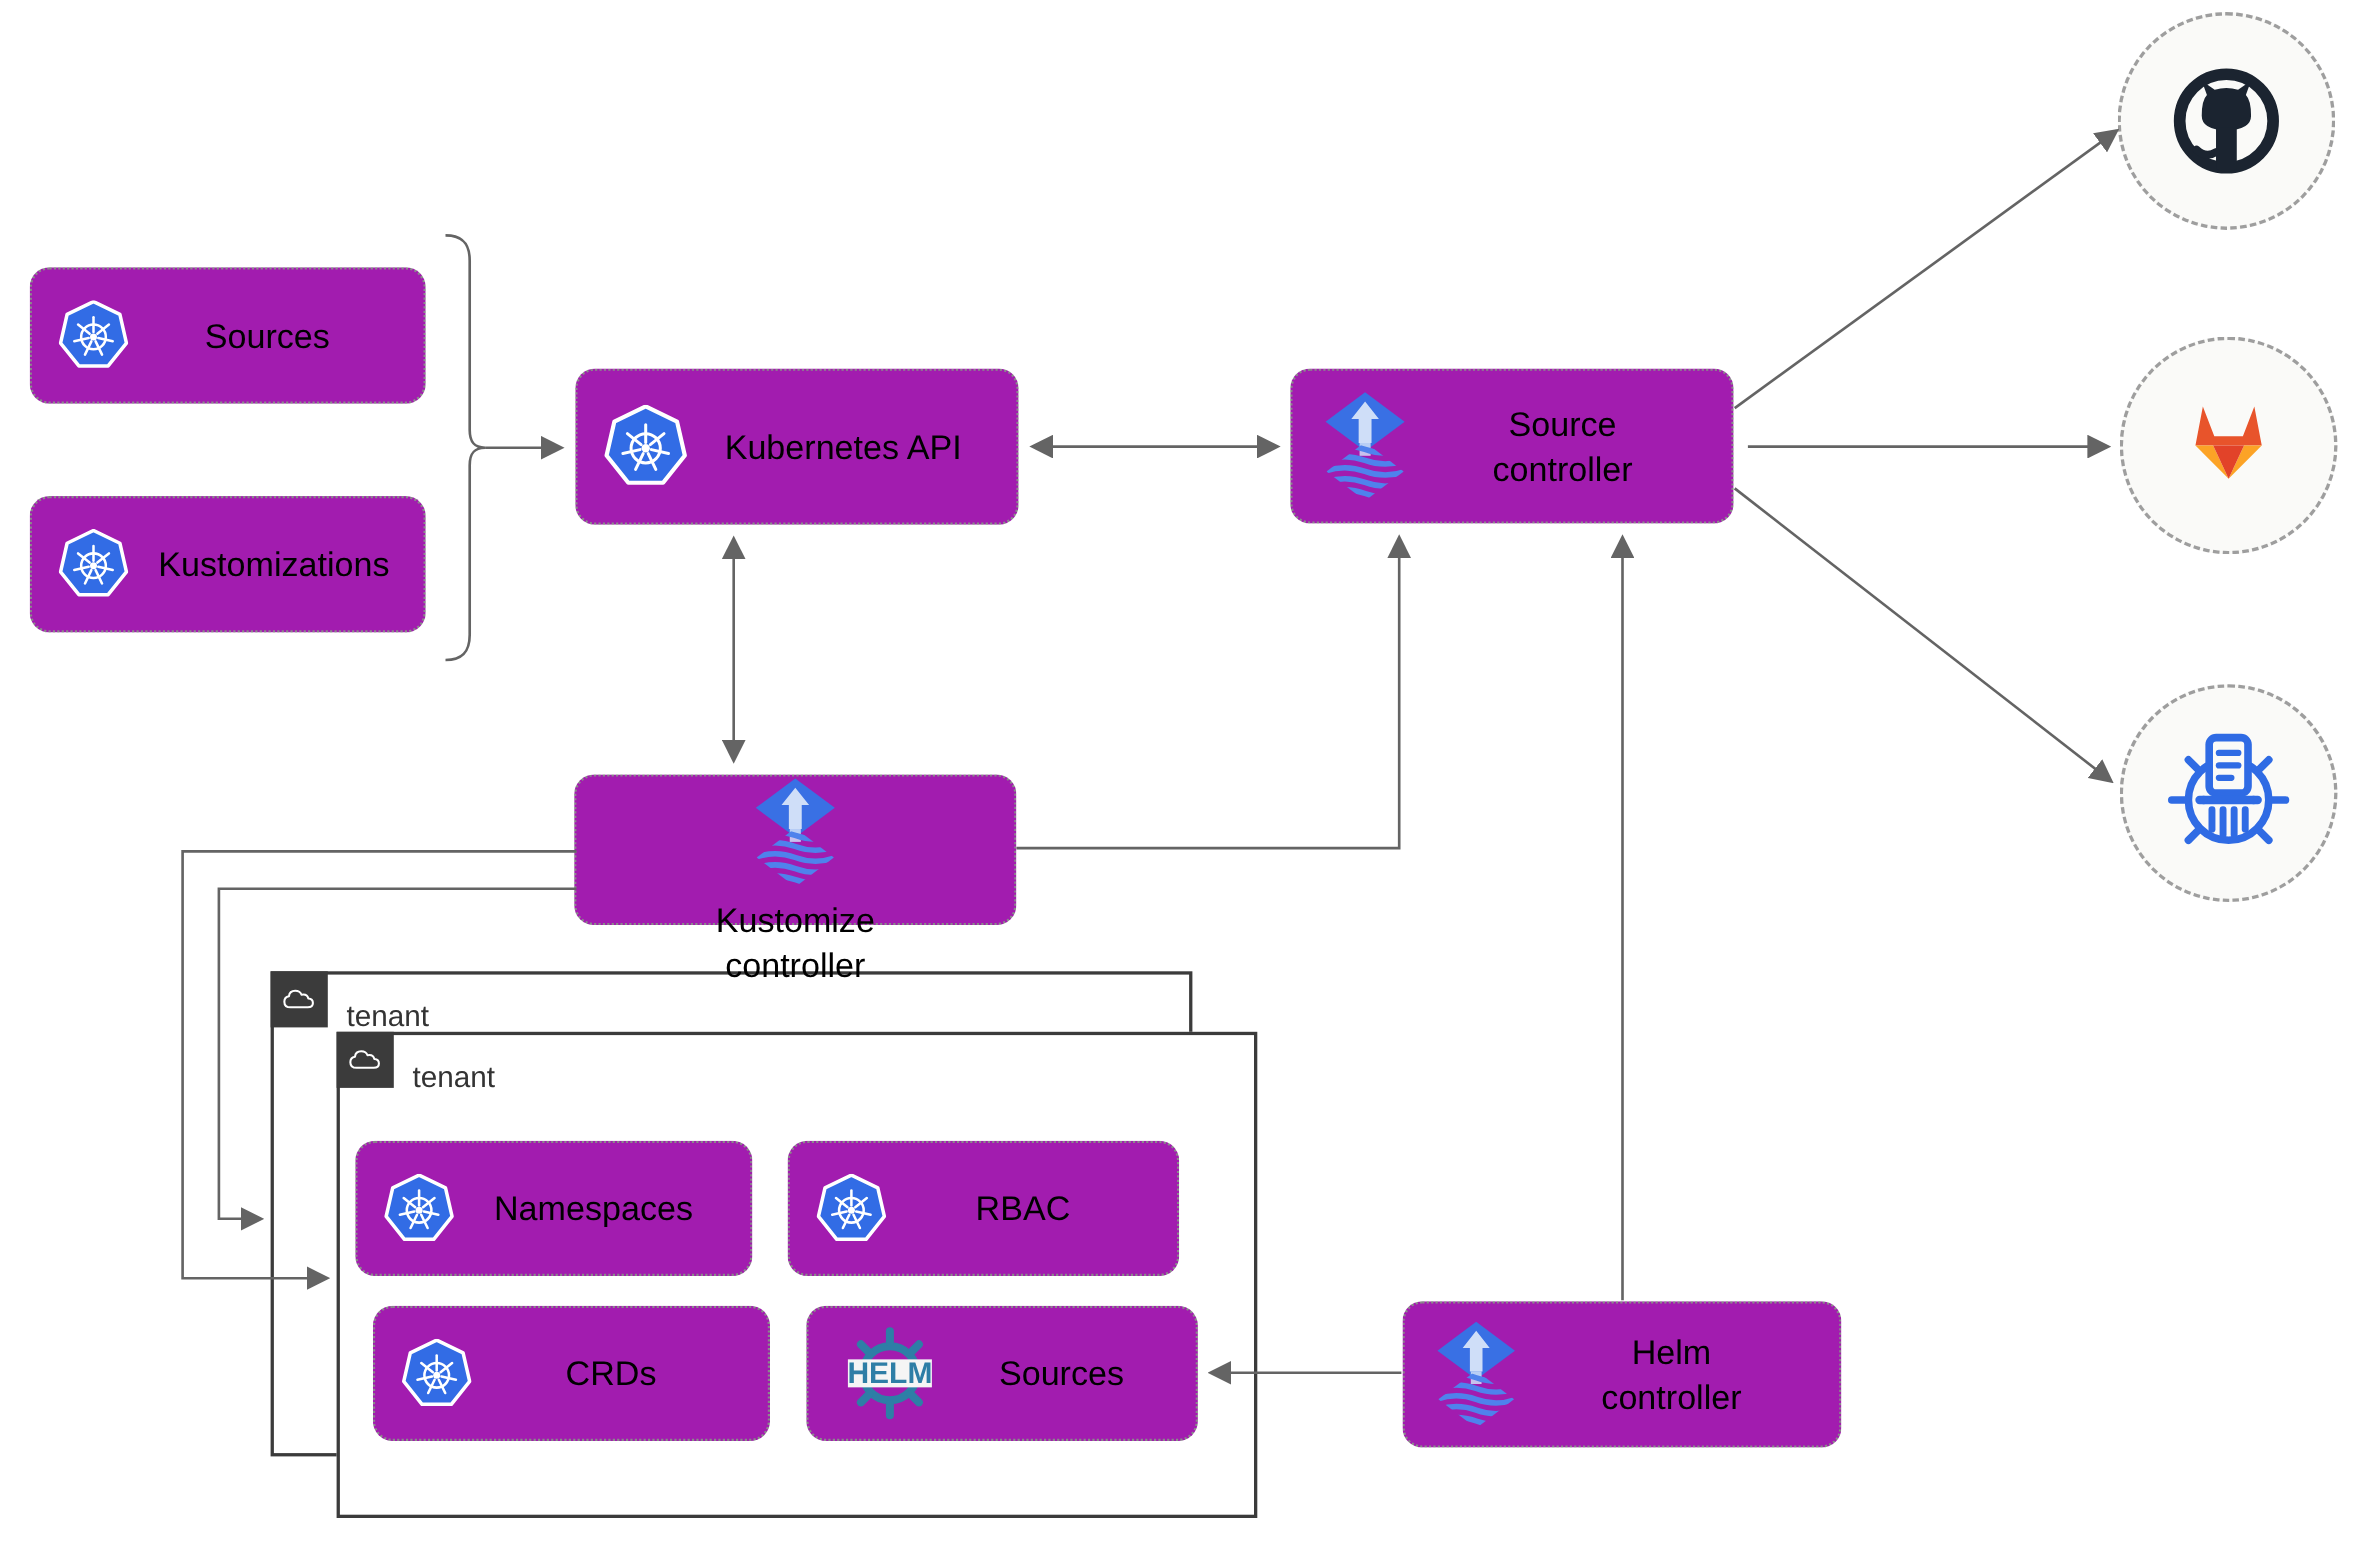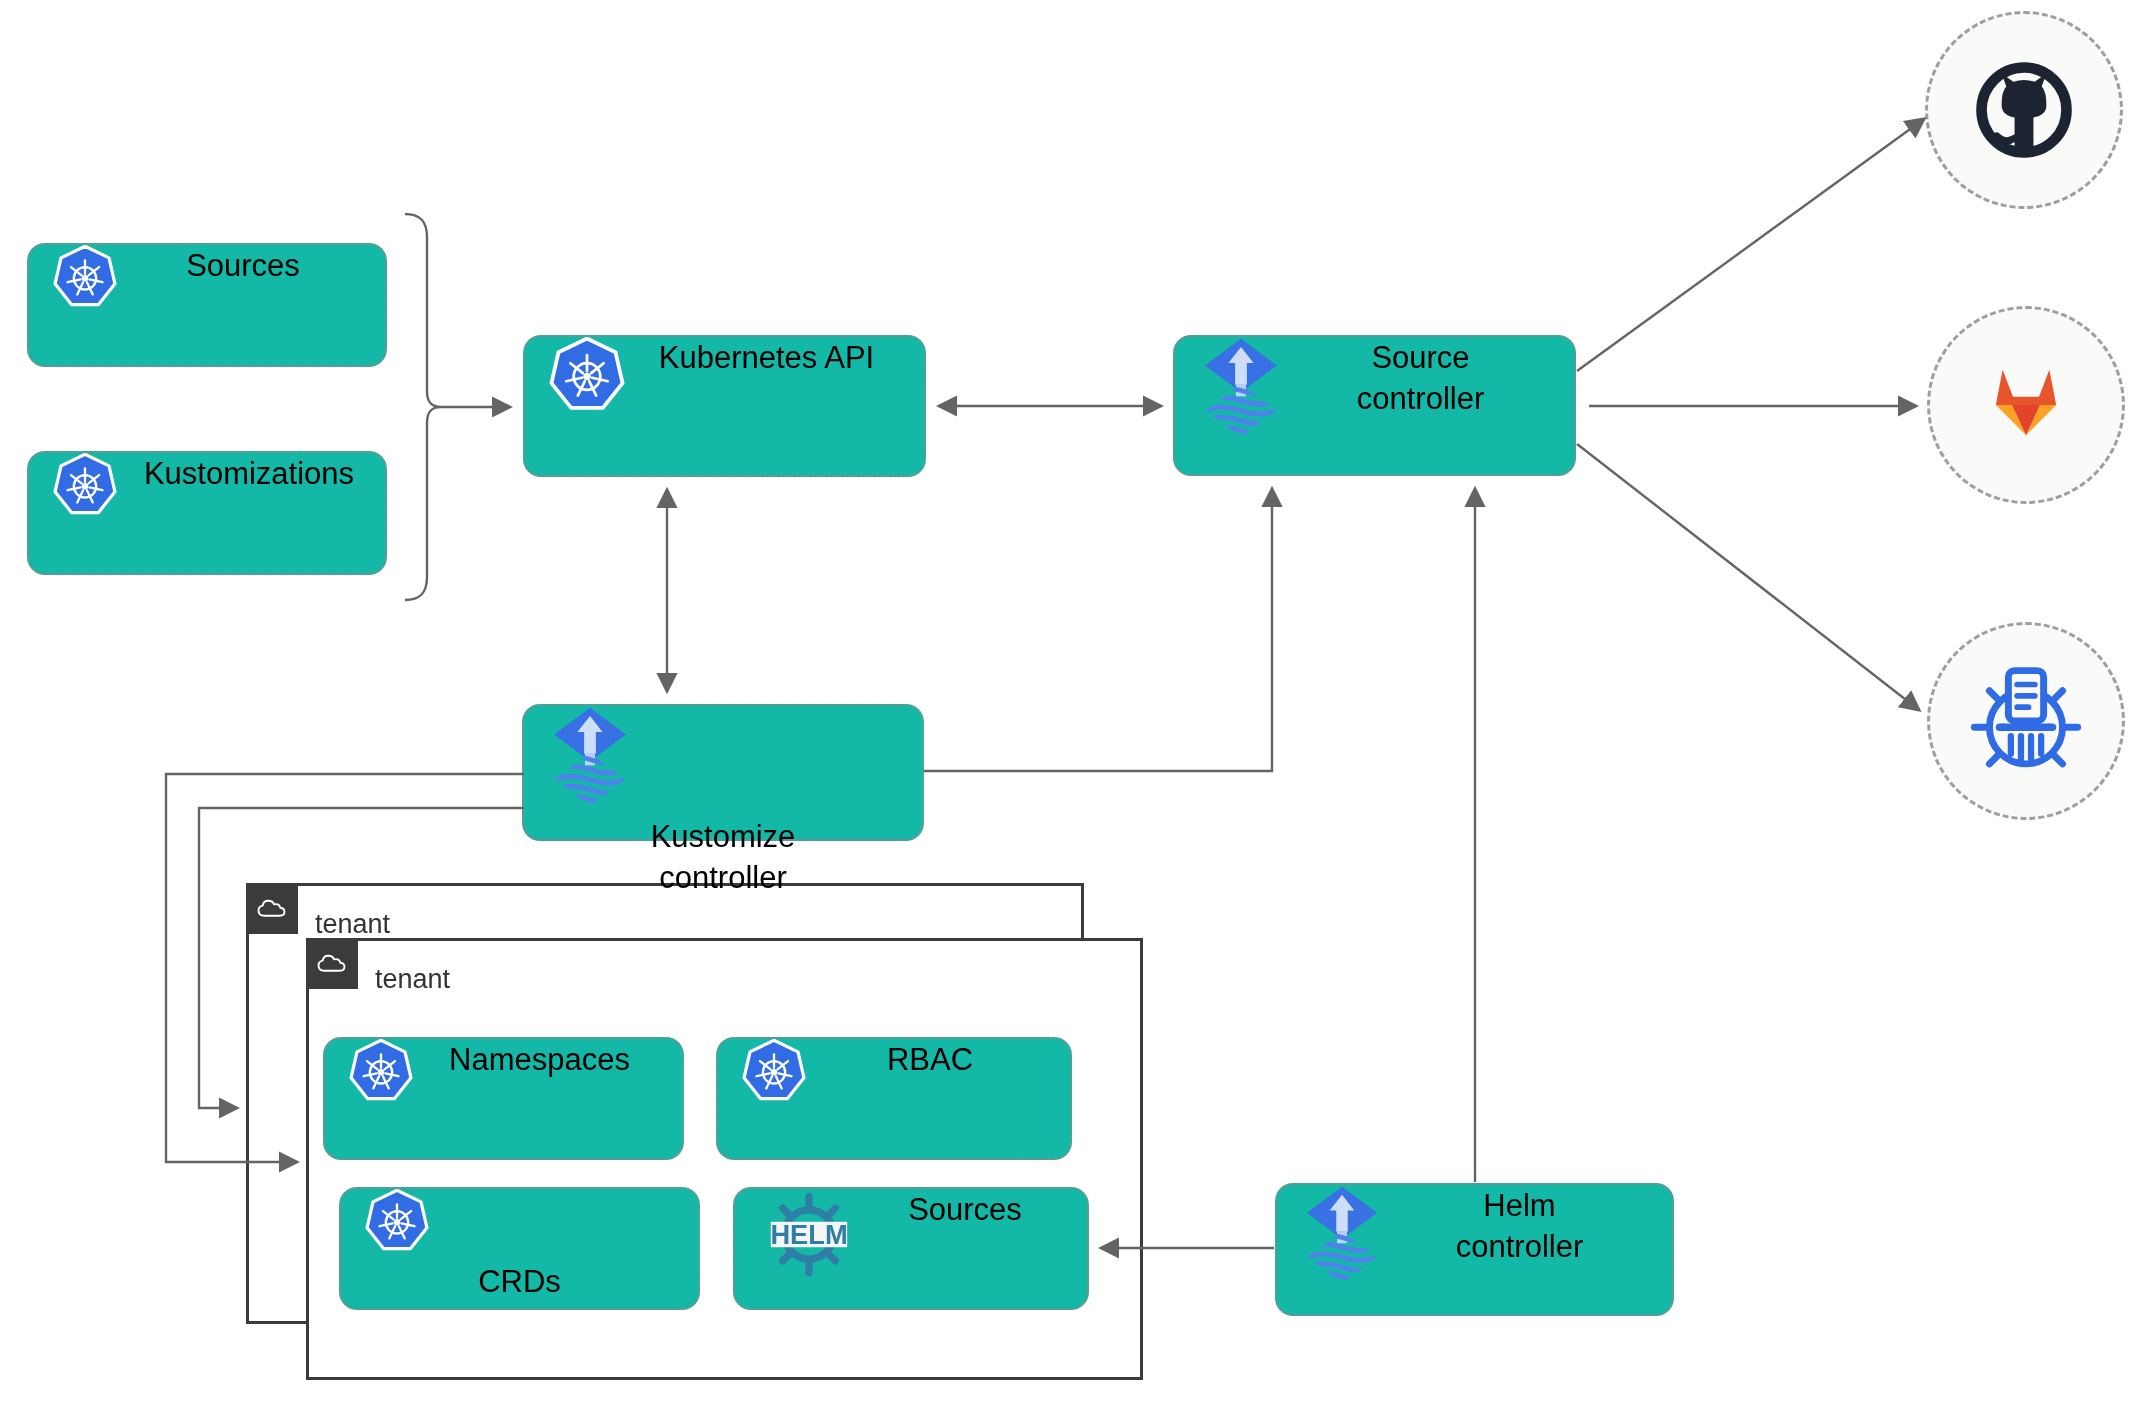--- a/index.html
+++ b/index.html
@@ -2,23 +2,23 @@
 <html><head>
 <meta charset="utf-8">
 <style>
   * { margin:0; padding:0; box-sizing:border-box; }
   html,body { width:2144px; height:1407px; }
   body {
     position:relative; background:#ffffff; overflow:hidden;
     font-family:"Liberation Sans","DejaVu Sans",sans-serif; color:#000;
   }
   .node {
-    position:absolute; background:#14b8a6;
+    position:absolute; background:#a21caf;
     border:2px dotted #8a8a8a; border-radius:18px;
-    display:flex; padding:0 24px; gap:8px; z-index:3;
+    display:flex; align-items:center; padding:0 24px; gap:8px; z-index:3;
   }
   .node .label {
     flex:1; text-align:center; font-size:31px; line-height:41px;
     color:#000; white-space:pre-line;
   }
   .icon { flex:0 0 auto; display:block; }
   .tenant {
     position:absolute; background:#ffffff; border:3px solid #3b3b3b;
   }
   .tenant .badge {
@@ -149,21 +149,21 @@
   <div class="label">Namespaces</div>
 </div>
 
 <div class="node" style="left:716px; top:1037px; width:356px; height:123px;">
   <svg class="icon" style="width:64px;height:64px" viewBox="0 0 100 100">
       <use href="#sym-k8s"></use>
     </svg>
   <div class="label">RBAC</div>
 </div>
 
-<div class="node" style="left:339px; top:1187px; width:361px; height:123px;flex-direction:column;">
+<div class="node" style="left:339px; top:1187px; width:361px; height:123px;">
   <svg class="icon" style="width:64px;height:64px" viewBox="0 0 100 100">
       <use href="#sym-k8s"></use>
     </svg>
   <div class="label">CRDs</div>
 </div>
 
 <div class="node" style="left:733px; top:1187px; width:356px; height:123px;">
   <svg class="icon" style="width:100px;height:91px" viewBox="0 0 110 100">
     <g stroke="#2e7ea6" stroke-width="8" stroke-linecap="round" fill="none">
       <circle cx="55" cy="50" r="27"></circle>

